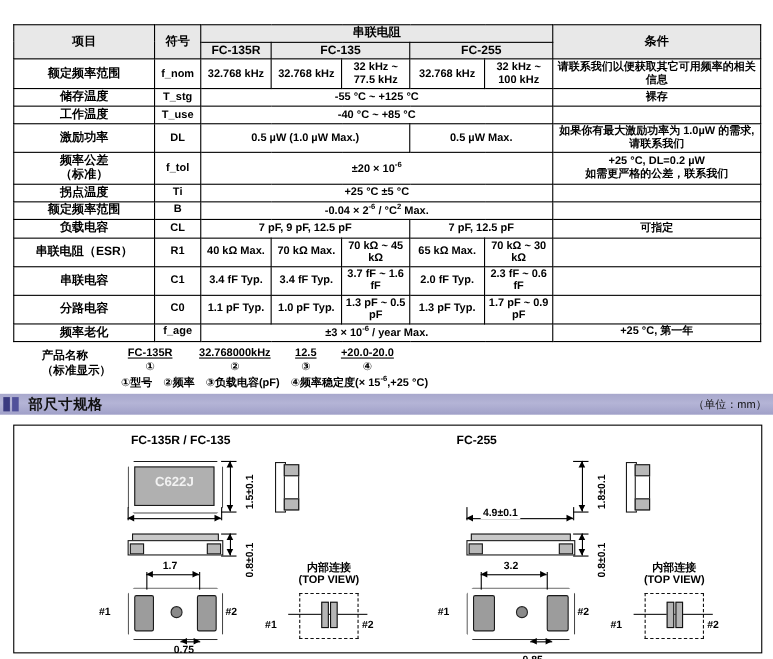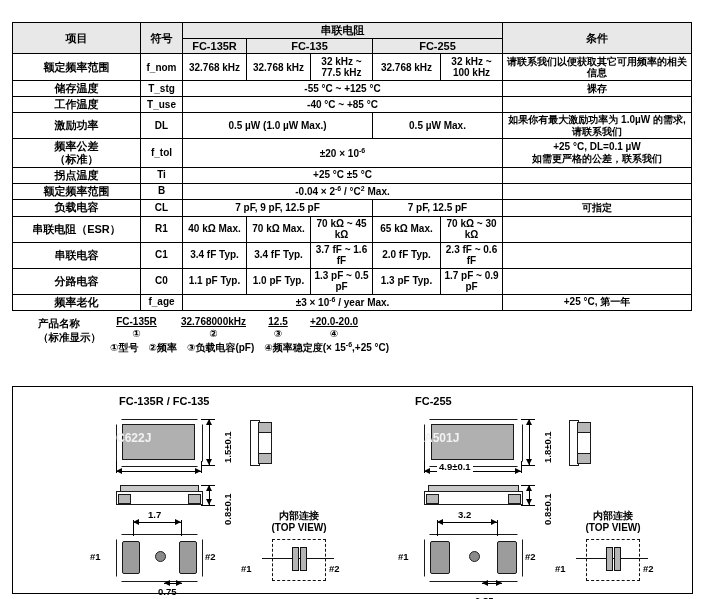--- a/index.html
+++ b/index.html
@@ -68,21 +68,21 @@
   .pkg-out{
     position:absolute;left:0;top:0;width:100%;height:100%;
     background:#fff;border:1.4px solid #1a1a1a;
     clip-path:polygon(6px 0,calc(100% - 6px) 0,100% 6px,100% calc(100% - 6px),
       calc(100% - 6px) 100%,6px 100%,0 calc(100% - 6px),0 6px);
   }
   .pkg-in{
     position:absolute;background:#b0b0b0;border:1.2px solid #1a1a1a;
   }
   .pkg-txt{
-    position:absolute;width:100%;color:#f2f2f2;
+    position:absolute;width:100%;text-align:center;color:#f2f2f2;
     font-weight:bold;font-family:"Liberation Sans",sans-serif;
   }
   
   .dimh{position:absolute;height:1px;background:#000;}
   .dimv{position:absolute;width:1px;background:#000;}
   .ar-l,.ar-r{position:absolute;width:0;height:0;border-top:3px solid transparent;
     border-bottom:3px solid transparent;}
   .ar-l{border-right:6px solid #000;}
   .ar-r{border-left:6px solid #000;}
   .ar-u,.ar-d{position:absolute;width:0;height:0;border-left:3px solid transparent;
@@ -171,21 +171,21 @@
     <tr style="height:26px">
       <td class="itm">
         <div>频率公差</div>
         <div>（标准）</div>
       </td>
       <td>f_tol</td>
       <td colspan="5">
         <span>±20 × 10</span><span class="sup">-6</span>
       </td>
       <td class="cond">
-        <div>+25 °C, DL=0.1 µW</div>
+        <div>+25 °C, DL=0.2 µW</div>
         <div>如需更严格的公差，联系我们</div>
       </td>
     </tr>
 
     <tr style="height:16px">
       <td class="itm">拐点温度</td>
       <td>Ti</td>
       <td colspan="5">+25 °C ±5 °C</td>
       <td class="cond"></td>
     </tr>
@@ -260,20 +260,26 @@
       <span class="u" style="display:inline-block;width:53px;text-align:center;">FC-135R</span><span class="u" style="display:inline-block;width:83px;text-align:center;">32.768000kHz</span><span class="u" style="display:inline-block;width:28px;text-align:center;">12.5</span><span class="u" style="display:inline-block;width:66px;text-align:center;">+20.0-20.0</span>
     </div>
     <div class="prod-nums">
       <span style="width:53px;margin-right:9px;">①</span><span style="width:83px;margin-right:9px;">②</span><span style="width:28px;margin-right:9px;">③</span><span style="width:66px;">④</span>
     </div>
     <div class="prod-leg">
       <span>①型号</span><span>②频率</span><span>③负载电容(pF)</span><span style="margin-right:0;">④频率稳定度(× 15</span><span class="sup" style="margin-right:0;">-6</span><span>,+25 °C)</span>
     </div>
   </div>
 
+  <div class="sec-bar" style="top:358px;">
+    <div class="sec-sq"></div>
+    <div class="sec-sq2"></div>
+    <div class="sec-title">部尺寸规格</div>
+    <div class="sec-unit">（单位：mm）</div>
+  </div>
 
   <div class="draw">
 
     <div class="dtitle" style="left:106px;top:8px;">FC-135R / FC-135</div>
 
     <div class="pkg" style="left:103px;top:32px;width:85px;height:46px;">
       <div class="pkg-out"></div>
       <div class="pkg-in" style="left:6px;top:5px;width:71px;height:34px;"></div>
       <div class="pkg-txt" style="top:12px;font-size:12px;">C622J</div>
     </div>
@@ -336,25 +342,20 @@
     <div class="cn" style="left:241px;top:135px;width:90px;">(TOP VIEW)</div>
     <div class="icbox" style="left:259px;top:152px;width:52px;height:40px;"></div>
     <div class="icline" style="left:249px;top:171px;width:72px;"></div>
     <div class="icplate" style="left:279px;top:160px;width:5px;height:22px;"></div>
     <div class="icplate" style="left:287px;top:160px;width:5px;height:22px;"></div>
     <div class="lbl" style="left:228px;top:176px;">#1</div>
     <div class="lbl" style="left:316px;top:176px;">#2</div>
 
     <div class="dtitle" style="left:402px;top:8px;">FC-255</div>
 
-    <div class="pkg" style="left:411px;top:32px;width:97px;height:46px;">
-      <div class="pkg-out"></div>
-      <div class="pkg-in" style="left:7px;top:5px;width:81px;height:34px;"></div>
-      <div class="pkg-txt" style="top:12px;font-size:12px;">A501J</div>
-    </div>
     <div class="dimh" style="left:411px;top:84px;width:97px;"></div>
     <div class="ar-l" style="left:411px;top:81px;"></div>
     <div class="ar-r" style="left:502px;top:81px;"></div>
     <div class="dimv" style="left:411px;top:74px;height:12px;"></div>
     <div class="dimv" style="left:508px;top:74px;height:12px;"></div>
     <div class="lbl" style="left:424px;top:74px;background:#fff;padding:0 2px;">4.9±0.1</div>
 
     <div class="dimv" style="left:516px;top:32px;height:46px;"></div>
     <div class="ar-u" style="left:513px;top:32px;"></div>
     <div class="ar-d" style="left:513px;top:72px;"></div>

